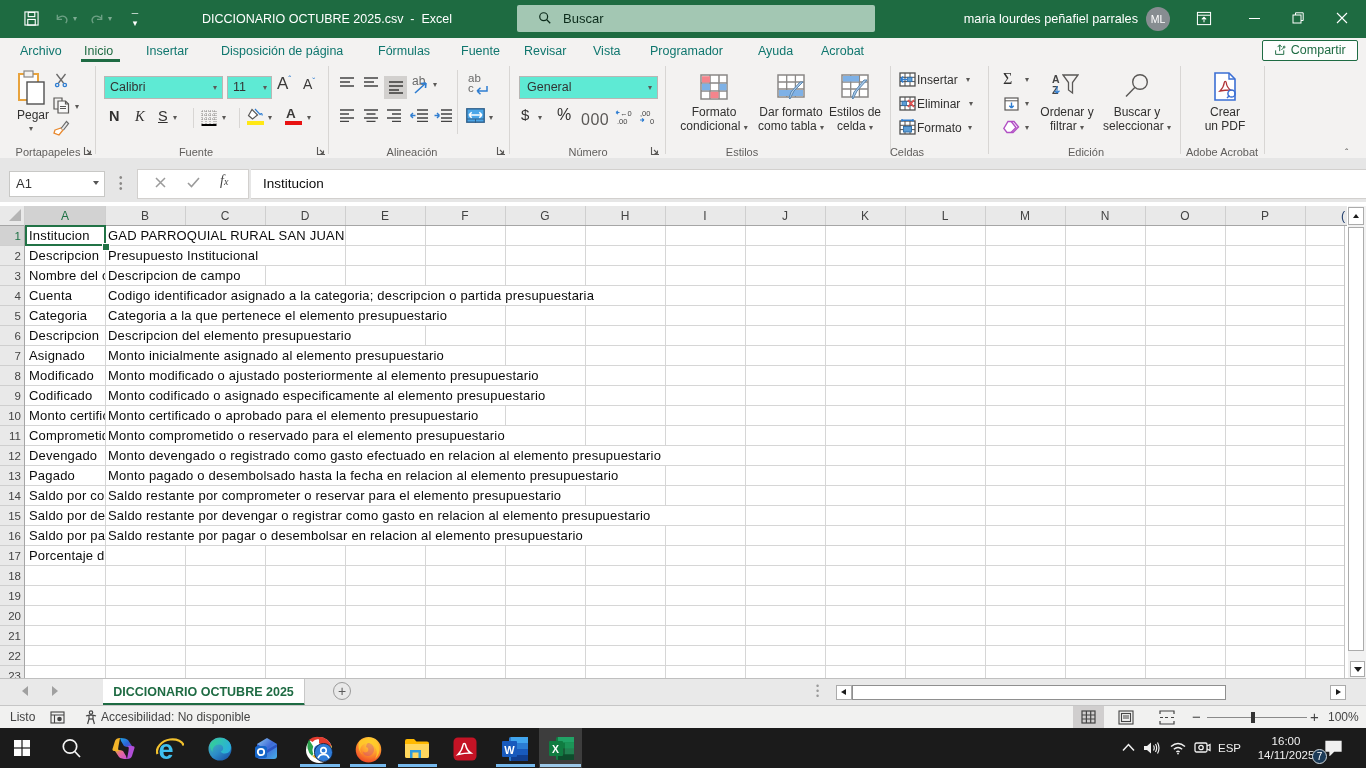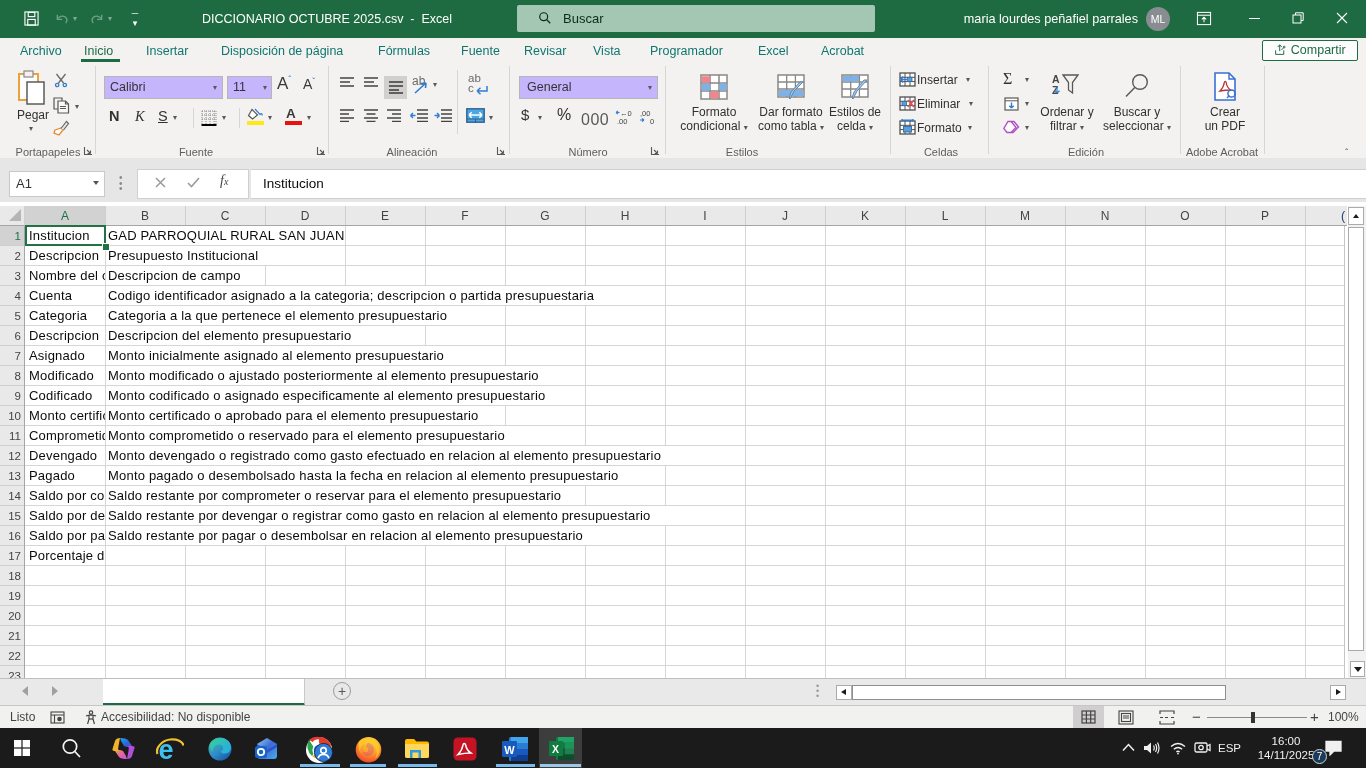--- a/index.html
+++ b/index.html
@@ -14,21 +14,21 @@
 .winbtn{top:0;width:44px;height:38px;color:#fff;text-align:center;line-height:38px}
 
 #tabrow{left:0;top:38px;width:1366px;height:24px;background:#f3f2f1}
 .rtab{top:0;height:24px;line-height:26px;font-size:12.5px;color:#0f766e;white-space:nowrap}
 
 #ribbon{left:0;top:62px;width:1366px;height:96px;background:#f3f2f1;border-bottom:1px solid #d8d6d4}
 .gsep{top:4px;width:1px;height:88px;background:#d8d6d4}
 .glabel{top:84px;height:12px;font-size:11px;color:#605e5c;text-align:center;white-space:nowrap}
 .launch{top:84px;width:12px;height:12px;color:#5a5856;font-size:10px;line-height:12px}
 .chv{color:#5a5856;font-size:8px}
-.ribox{background:#c4b5fd;border:1px solid #b8b6b4;font-size:12.5px;color:#333}
+.ribox{background:#5eead4;border:1px solid #b8b6b4;font-size:12.5px;color:#333}
 
 #fbar{left:0;top:158px;width:1366px;height:44px;background:#e6e6e6}
 
 #colheads{left:25px;top:206px;width:1322px;height:20px;background:#e9e9e9}
 .colL{top:0;height:20px;text-align:center;font-size:12px;color:#444;line-height:21px}
 #rowheads{left:0;top:226px;width:25px;height:452px;background:#e9e9e9}
 .rowN{left:0;width:21px;height:20px;text-align:right;font-size:11.5px;color:#444;line-height:20px}
 #gridbg{left:25px;top:226px;width:1320px;height:452px;background:#fff;
 background-image:repeating-linear-gradient(to right,transparent 0 79px,#d6d6d6 79px 80px),
 repeating-linear-gradient(to bottom,transparent 0 19px,#d6d6d6 19px 20px);
@@ -102,21 +102,21 @@
   <div class="ab rtab" style="left:20px">Archivo</div>
   <div class="ab rtab" style="left:84px;color:#1e6b43">Inicio</div>
   <div class="ab" style="left:81px;top:21px;width:39px;height:3px;background:#1e6b43"></div>
   <div class="ab rtab" style="left:146px">Insertar</div>
   <div class="ab rtab" style="left:221px">Disposición de página</div>
   <div class="ab rtab" style="left:378px">Fórmulas</div>
   <div class="ab rtab" style="left:461px">Fuente</div>
   <div class="ab rtab" style="left:524px">Revisar</div>
   <div class="ab rtab" style="left:593px">Vista</div>
   <div class="ab rtab" style="left:650px">Programador</div>
-  <div class="ab rtab" style="left:758px">Excel</div>
+  <div class="ab rtab" style="left:758px">Ayuda</div>
   <div class="ab rtab" style="left:821px">Acrobat</div>
   <div class="ab" style="left:1262px;top:2px;width:94px;height:19px;border:1px solid #1e6b43;border-radius:2px;color:#1e6b43;font-size:12.5px;line-height:19px;text-align:center;background:#fdfdfd">
   <svg style="vertical-align:-2px" width="13" height="13" viewBox="0 0 16 16" fill="none" stroke="#1e6b43" stroke-width="1.2">
           <path d="M2 9 L2 14 L12 14 L12 9"></path>
           <path d="M7 10 L7 2.5"></path>
           <path d="M4.5 5 L7 2.2 L9.5 5"></path>
           <circle cx="12.5" cy="5" r="1.1"></circle>
           <path d="M9 8.7 L12 5.7"></path>
         </svg>
   Compartir</div>
@@ -301,21 +301,21 @@
   <div class="ab" style="left:917px;top:35px;font-size:12px;color:#323130">Eliminar</div>
   <div class="ab chv" style="left:969px;top:37px">▾</div>
   <svg class="ab" style="left:899px;top:56px" width="17" height="17" viewBox="0 0 17 17">
     <rect x="1" y="3" width="15" height="13" fill="#fff" stroke="#505050" stroke-width="1.3"></rect>
     <path d="M1 7.3 L16 7.3 M1 11.6 L16 11.6 M6 3 L6 16 M11 3 L11 16" stroke="#505050" stroke-width="1"></path>
     <path d="M3 1 L3 3.5 M14 1 L14 3.5 M3 2.2 L14 2.2" stroke="#2e7dd1" stroke-width="1.4"></path>
     <rect x="4.5" y="8.5" width="8" height="5.5" fill="#5d9dd5" stroke="#2e6da8" stroke-width="0.9"></rect>
   </svg>
   <div class="ab" style="left:917px;top:59px;font-size:12px;color:#323130">Formato</div>
   <div class="ab chv" style="left:968px;top:61px">▾</div>
-  <div class="ab glabel" style="left:895px;width:92px">Celdas</div>
+  <div class="ab glabel" style="left:861px;width:92px">Celdas</div>
   <div class="ab gsep" style="left:988px"></div>
 
   <div class="ab" style="left:1003px;top:8px;font-size:16px;color:#323130;font-family:'Liberation Serif',serif">Σ</div>
   <div class="ab chv" style="left:1025px;top:13px">▾</div>
   <svg class="ab" style="left:1004px;top:35px" width="15" height="14" viewBox="0 0 15 14">
     <rect x="1" y="1" width="13" height="12" fill="#fff" stroke="#5a5856" stroke-width="1.2"></rect>
         <path d="M1 3.8 L14 3.8" stroke="#5a5856"></path>
     <path d="M7.5 5.5 L7.5 11 M7.5 11 L5.3 8.8 M7.5 11 L9.7 8.8" stroke="#2e7dd1" stroke-width="1.4" fill="none"></path>
   </svg>
   <div class="ab chv" style="left:1025px;top:37px">▾</div>
@@ -468,20 +468,21 @@
   <div class="ab" style="left:4.5px;top:8px;width:0;height:0;border-left:3.5px solid transparent;border-right:3.5px solid transparent;border-bottom:4.5px solid #1b1b1b"></div>
   <div class="ab" style="left:0;top:21px;width:16px;height:424px;background:#fff;border:1px solid #ababab;box-sizing:border-box"></div>
   <div class="ab" style="left:2px;top:455px;width:15px;height:16px;background:#fff;border:1px solid #ababab;box-sizing:border-box"></div>
   <div class="ab" style="left:6px;top:461px;width:0;height:0;border-left:4px solid transparent;border-right:4px solid transparent;border-top:5px solid #1b1b1b"></div>
 </div>
 
 <div class="ab" id="tabsbar">
   <div class="ab" style="left:22px;top:7px;width:0;height:0;border-top:5px solid transparent;border-bottom:5px solid transparent;border-right:6px solid #a0a0a0"></div>
   <div class="ab" style="left:52px;top:7px;width:0;height:0;border-top:5px solid transparent;border-bottom:5px solid transparent;border-left:6px solid #a0a0a0"></div>
   <div class="ab" style="left:103px;top:0;width:201px;height:24px;background:#fff;border-right:1px solid #c8c8c8;border-bottom:3px solid #1e6b43;box-sizing:content-box"></div>
+  <div class="ab" style="left:103px;top:0;width:201px;height:24px;text-align:center;line-height:26px;font-size:12.5px;font-weight:bold;color:#1e6b43">DICCIONARIO OCTUBRE 2025</div>
   <div class="ab" style="left:333px;top:3px;width:18px;height:18px;border:1px solid #9a9a9a;border-radius:50%;box-sizing:border-box;color:#5a5a5a;font-size:14px;line-height:16px;text-align:center">+</div>
   <div class="ab" style="left:816px;top:5px;width:3px;height:17px;color:#9a9a9a;font-size:9px;line-height:5px">•<br>•<br>•</div>
   <div class="ab" style="left:836px;top:6px;width:16px;height:15px;background:#fff;border:1px solid #ababab;box-sizing:border-box"></div>
   <div class="ab" style="left:841px;top:10px;width:0;height:0;border-top:3.5px solid transparent;border-bottom:3.5px solid transparent;border-right:5px solid #1b1b1b"></div>
   <div class="ab" style="left:852px;top:6px;width:374px;height:15px;background:#fff;border:1px solid #8f8f8f;box-sizing:border-box"></div>
   <div class="ab" style="left:1330px;top:6px;width:16px;height:15px;background:#fff;border:1px solid #ababab;box-sizing:border-box"></div>
   <div class="ab" style="left:1336px;top:10px;width:0;height:0;border-top:3.5px solid transparent;border-bottom:3.5px solid transparent;border-left:5px solid #1b1b1b"></div>
 </div>
 
 <div class="ab" id="statusbar">

